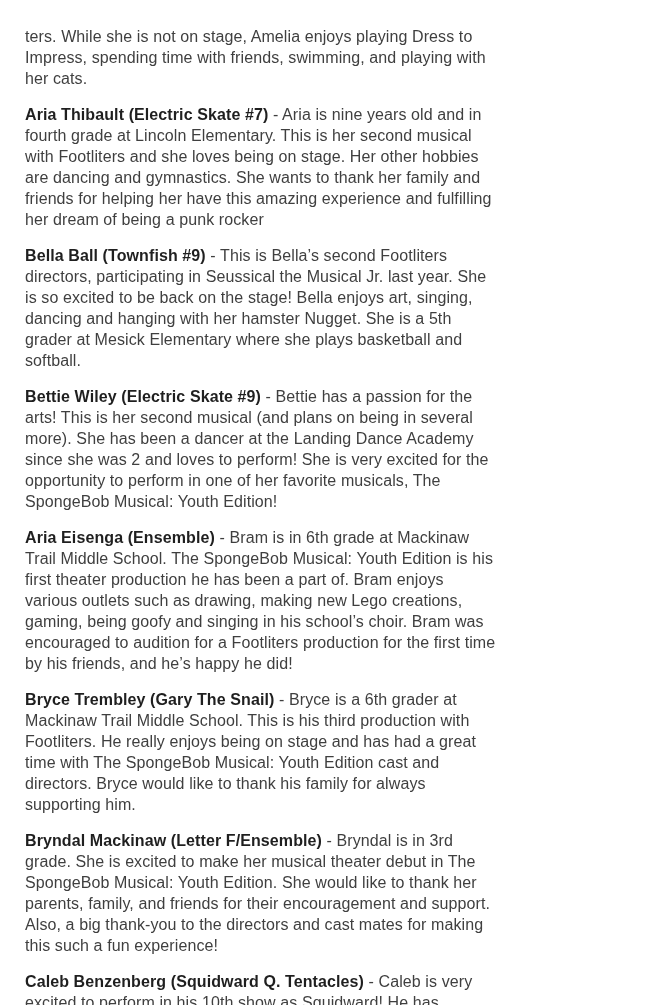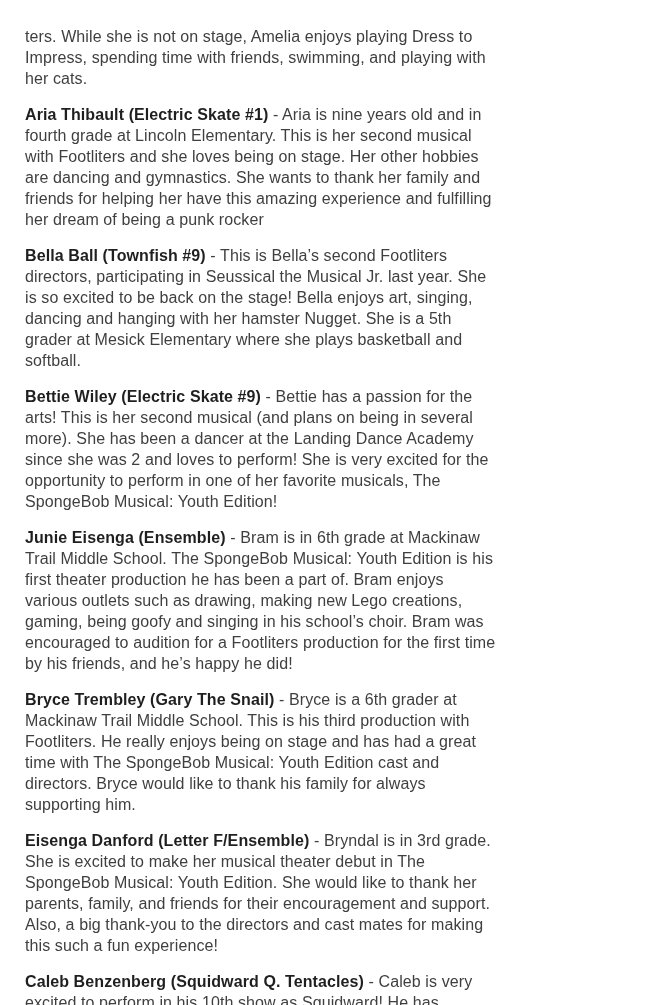--- a/index.html
+++ b/index.html
@@ -34,46 +34,46 @@
   }
 </style>
 </head>
 <body>
 
 <div class="page">
 
   <p class="para">ters. While she is not on stage, Amelia enjoys playing Dress to Impress, spending time with friends, swimming, and playing with her cats.</p>
 
   <p class="para">
-    <span class="bio-name">Aria Thibault (Electric Skate #1)</span>
+    <span class="bio-name">Aria Thibault (Electric Skate #7)</span>
     <span>- Aria is nine years old and in fourth grade at Lincoln Elementary. This is her second musical with Footliters and she loves being on stage. Her other hobbies are dancing and gymnastics. She wants to thank her family and friends for helping her have this amazing experience and fulfilling her dream of being a punk rocker</span>
   </p>
 
   <p class="para">
     <span class="bio-name">Bella Ball (Townfish #9)</span>
     <span>- This is Bella’s second Footliters directors, participating in Seussical the Musical Jr. last year. She is so excited to be back on the stage! Bella enjoys art, singing, dancing and hanging with her hamster Nugget. She is a 5th grader at Mesick Elementary where she plays basketball and softball.</span>
   </p>
 
   <p class="para">
     <span class="bio-name">Bettie Wiley (Electric Skate #9)</span>
     <span>- Bettie has a passion for the arts! This is her second musical (and plans on being in several more). She has been a dancer at the Landing Dance Academy since she was 2 and loves to perform! She is very excited for the opportunity to perform in one of her favorite musicals, The SpongeBob Musical: Youth Edition!</span>
   </p>
 
   <p class="para">
-    <span class="bio-name">Junie Eisenga (Ensemble)</span>
+    <span class="bio-name">Aria Eisenga (Ensemble)</span>
     <span>- Bram is in 6th grade at Mackinaw Trail Middle School. The SpongeBob Musical: Youth Edition is his first theater production he has been a part of. Bram enjoys various outlets such as drawing, making new Lego creations, gaming, being goofy and singing in his school’s choir. Bram was encouraged to audition for a Footliters production for the first time by his friends, and he’s happy he did!</span>
   </p>
 
   <p class="para">
     <span class="bio-name">Bryce Trembley (Gary The Snail)</span>
     <span>- Bryce is a 6th grader at Mackinaw Trail Middle School. This is his third production with Footliters. He really enjoys being on stage and has had a great time with The SpongeBob Musical: Youth Edition cast and directors. Bryce would like to thank his family for always supporting him.</span>
   </p>
 
   <p class="para">
-    <span class="bio-name">Eisenga Danford (Letter F/Ensemble)</span>
+    <span class="bio-name">Bryndal Mackinaw (Letter F/Ensemble)</span>
     <span>- Bryndal is in 3rd grade. She is excited to make her musical theater debut in The SpongeBob Musical: Youth Edition. She would like to thank her parents, family, and friends for their encouragement and support. Also, a big thank-you to the directors and cast mates for making this such a fun experience!</span>
   </p>
 
   <p class="para">
     <span class="bio-name">Caleb Benzenberg (Squidward Q. Tentacles)</span>
     <span>- Caleb is very excited to perform in his 10th show as Squidward! He has previously appeared in Frozen Jr., Matilda, Junie B. Jones Jr., Charlie and the Chocolate Factory, Annie Kids, Seussical Jr., A Christmas Carol, Joseph and the Amazing Technicolor Dreamcoat, and Frozen Kids. Caleb enjoys spending time with his brother and their dogs. Some of the lead roles he has played include Warbucks in Annie, Herb in Junie B. Jones, and Charlie in Charlie and the Chocolate Factory. He would like to thank his parents for all the</span>
   </p>
 
 </div>
 

